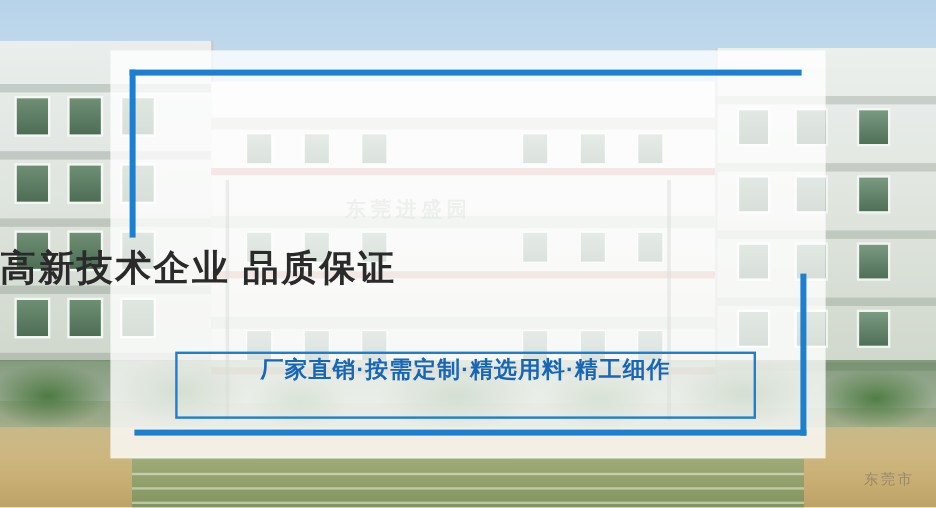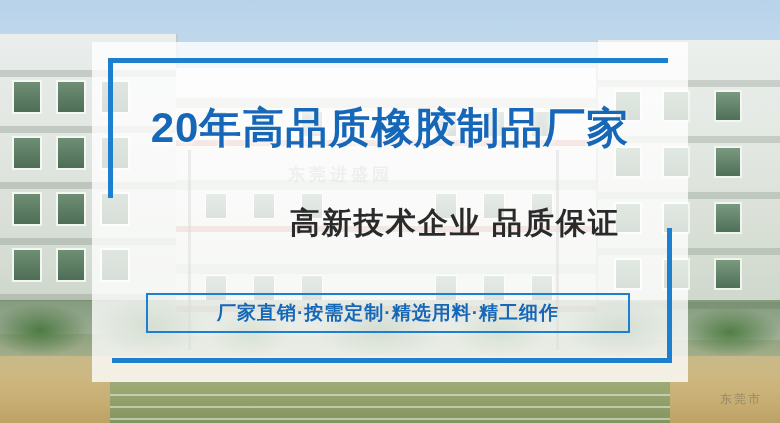--- a/index.html
+++ b/index.html
@@ -188,36 +188,36 @@
     font-weight: bold;
     letter-spacing: 1px;
     color: #1667b8;
     text-shadow: 0 2px 5px rgba(255,255,255,0.9);
     white-space: nowrap;
   }
   .subline {
     position: absolute;
     left: 0; top: 203px;
     width: 620px;
-    text-align: right;
+    text-align: left;
     font-size: 30px;
     font-weight: bold;
     letter-spacing: 2px;
     color: #2a2a2a;
     white-space: nowrap;
   }
   .tagbox {
     position: absolute;
     left: 146px; top: 293px;
     width: 484px;
-    height: 40px;
+    height: 56px;
     box-sizing: border-box;
     border: 2px solid #1d7fd0;
     display: flex;
-    align-items: center;
+    align-items: flex-start;
     justify-content: center;
   }
   .tagline {
     font-size: 19px;
     font-weight: bold;
     color: #1667b8;
     letter-spacing: 1px;
     white-space: nowrap;
   }
 
@@ -328,21 +328,20 @@
   </div>
 
   <div class="sign">东莞进盛园</div>
 
   <div class="overlay"></div>
   <div class="frame-top"></div>
   <div class="frame-left"></div>
   <div class="frame-bottom"></div>
   <div class="frame-right"></div>
 
-  <div class="headline">20年高品质橡胶制品厂家</div>
   <div class="subline">高新技术企业  品质保证</div>
 
   <div class="tagbox">
     <div class="tagline">厂家直销·按需定制·精选用料·精工细作</div>
   </div>
 
   <div class="corner-mark">东莞市</div>
 </div>
 
 </body></html>

